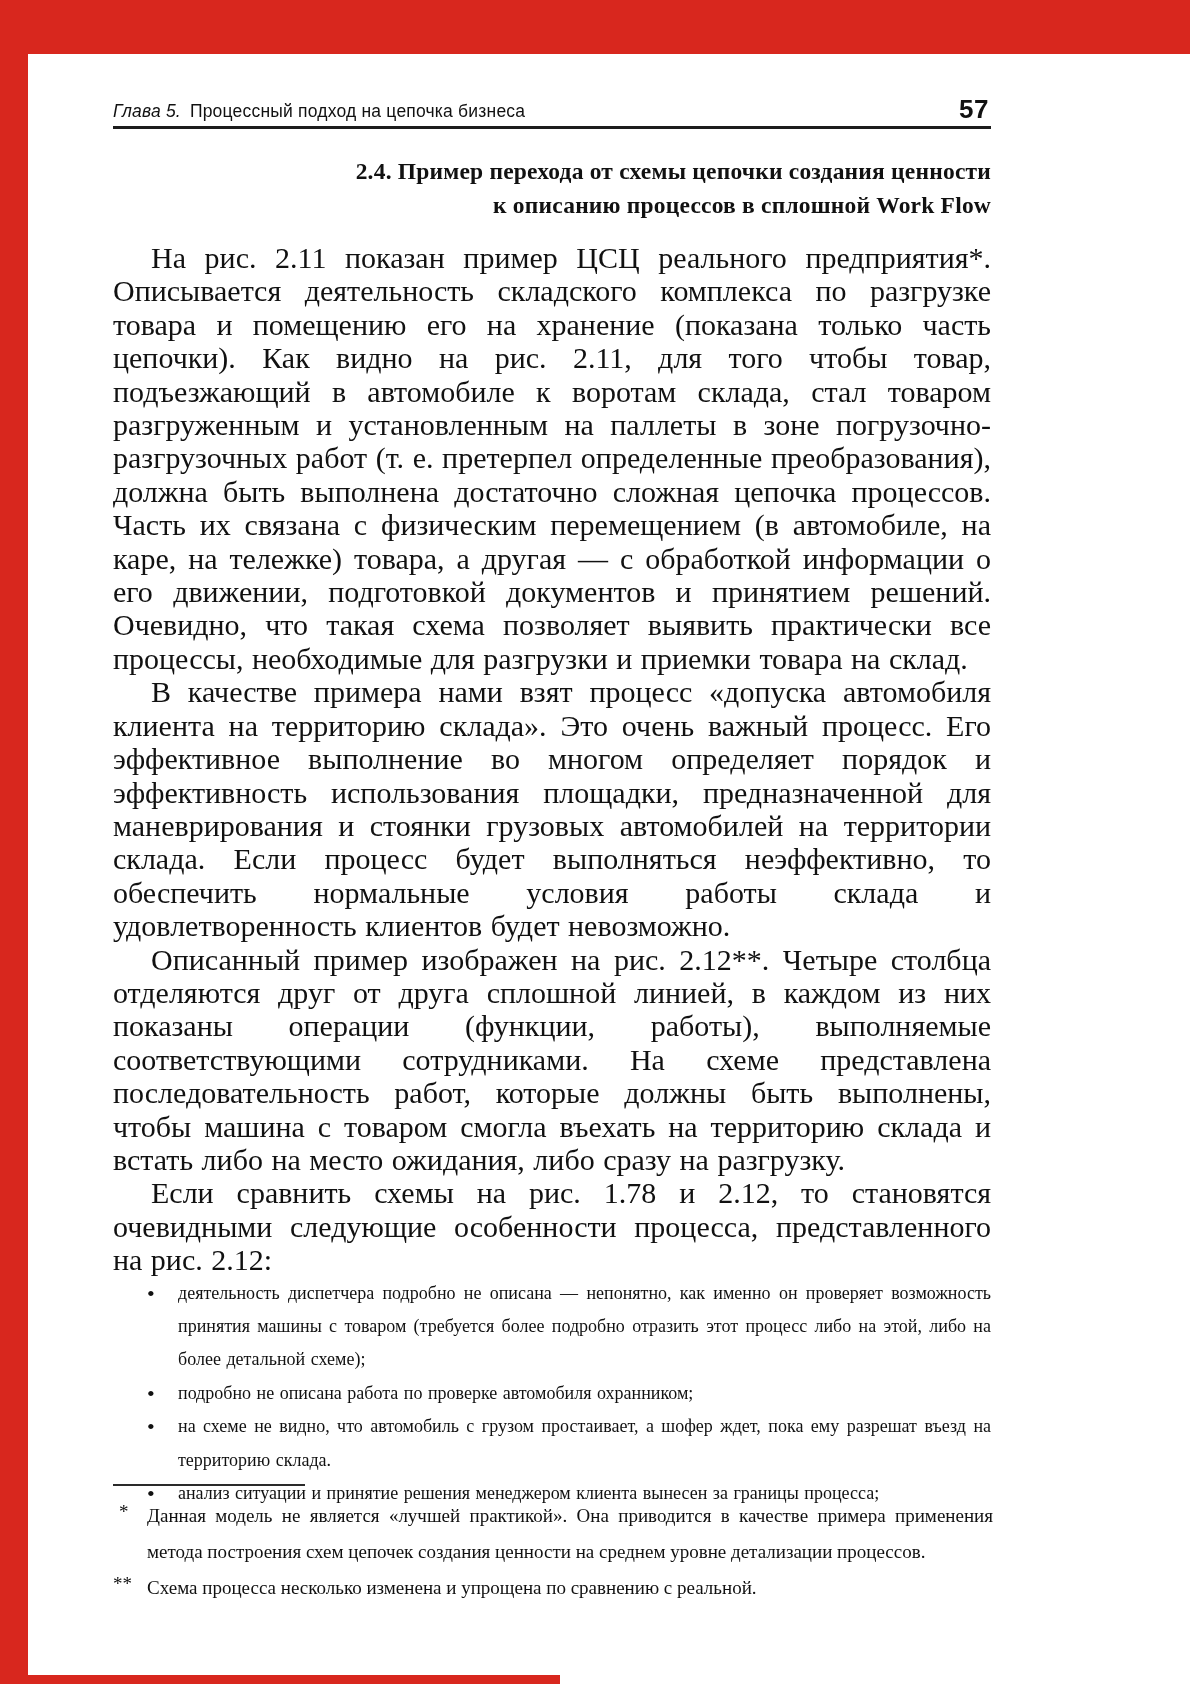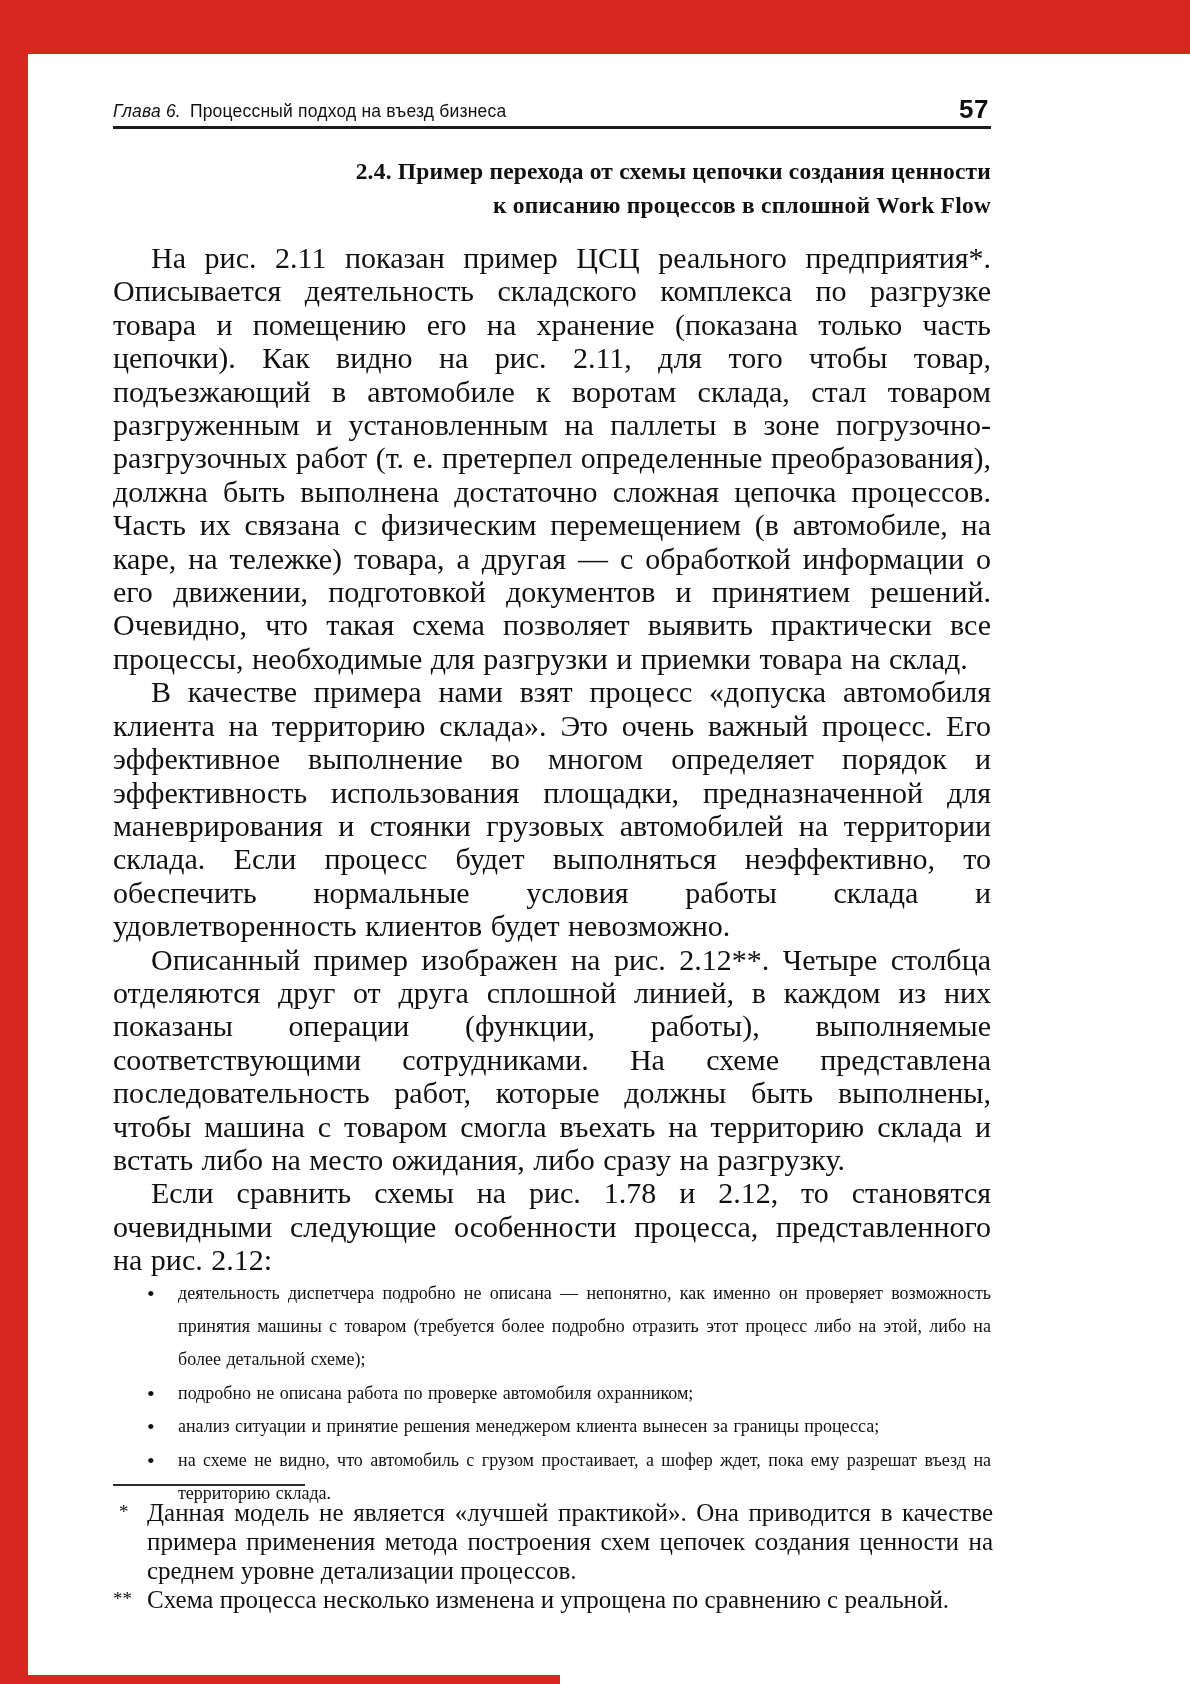--- a/index.html
+++ b/index.html
@@ -95,59 +95,59 @@
     flex: none;
     width: 34px;
     font-size: 19px;
     line-height: 27.5px;
     padding-left: 6px;
     box-sizing: border-box;
   }
   .footnote.fn-double .fn-marker { padding-left: 0; }
   .fn-text {
     flex: 1;
-    font-size: 25px;
-    line-height: 29px;
+    font-size: 19px;
+    line-height: 36px;
     text-align: justify;
   }
 </style>
 </head>
 <body>
 
 <div class="page">
 
   <div class="red-band band-top" style="background: rgb(216, 39, 30);"></div>
   <div class="red-band band-left" style="background: rgb(216, 39, 30);"></div>
   <div class="red-band band-bottom" style="background: rgb(216, 39, 30);"></div>
 
   <div class="content">
 
     <div class="running-header">
       <div class="rh-left">
-        <span class="chapter">Глава 6.</span><span class="rh-title">Процессный подход на въезд бизнеса</span>
+        <span class="chapter">Глава 5.</span><span class="rh-title">Процессный подход на цепочка бизнеса</span>
       </div>
       <span class="page-number">57</span>
     </div>
 
     <h1 class="section-title">
       <span class="line">2.4. Пример перехода от схемы цепочки создания ценности</span>
       <span class="line">к описанию процессов в сплошной Work Flow</span>
     </h1>
 
     <div class="body-text">
       <p>На рис. 2.11 показан пример ЦСЦ реального предприятия*. Описывается деятельность складского комплекса по разгрузке товара и помещению его на хранение (показана только часть цепочки). Как видно на рис. 2.11, для того чтобы товар, подъезжающий в автомобиле к воротам склада, стал товаром разгруженным и установленным на паллеты в зоне погрузочно-разгрузочных работ (т. е. претерпел определенные преобразования), должна быть выполнена достаточно сложная цепочка процессов. Часть их связана с физическим перемещением (в автомобиле, на каре, на тележке) товара, а другая — с обработкой информации о его движении, подготовкой документов и принятием решений. Очевидно, что такая схема позволяет выявить практически все процессы, необходимые для разгрузки и приемки товара на склад.</p>
       <p>В качестве примера нами взят процесс «допуска автомобиля клиента на территорию склада». Это очень важный процесс. Его эффективное выполнение во многом определяет порядок и эффективность использования площадки, предназначенной для маневрирования и стоянки грузовых автомобилей на территории склада. Если процесс будет выполняться неэффективно, то обеспечить нормальные условия работы склада и удовлетворенность клиентов будет невозможно.</p>
       <p>Описанный пример изображен на рис. 2.12**. Четыре столбца отделяются друг от друга сплошной линией, в каждом из них показаны операции (функции, работы), выполняемые соответствующими сотрудниками. На схеме представлена последовательность работ, которые должны быть выполнены, чтобы машина с товаром смогла въехать на территорию склада и встать либо на место ожидания, либо сразу на разгрузку.</p>
       <p>Если сравнить схемы на рис. 1.78 и 2.12, то становятся очевидными следующие особенности процесса, представленного на рис. 2.12:</p>
 
       <ul class="bullets">
         <li>деятельность диспетчера подробно не описана — непонятно, как именно он проверяет возможность принятия машины с товаром (требуется более подробно отразить этот процесс либо на этой, либо на более детальной схеме);</li>
         <li>подробно не описана работа по проверке автомобиля охранником;</li>
+        <li>на схеме не видно, что автомобиль с грузом простаивает, а шофер ждет, пока ему разрешат въезд на территорию склада.</li>
         <li>анализ ситуации и принятие решения менеджером клиента вынесен за границы процесса;</li>
-        <li>на схеме не видно, что автомобиль с грузом простаивает, а шофер ждет, пока ему разрешат въезд на территорию склада.</li>
       </ul>
     </div>
 
   </div>
 
   <div class="footnotes">
     <div class="fn-divider"></div>
     <div class="footnote">
       <span class="fn-marker">*</span>
       <span class="fn-text">Данная модель не является «лучшей практикой». Она приводится в качестве примера применения метода построения схем цепочек создания ценности на среднем уровне детализации процессов.</span>

